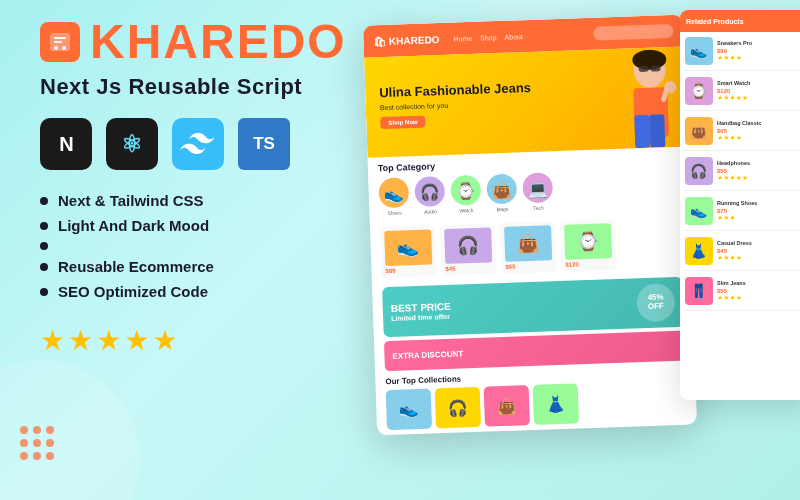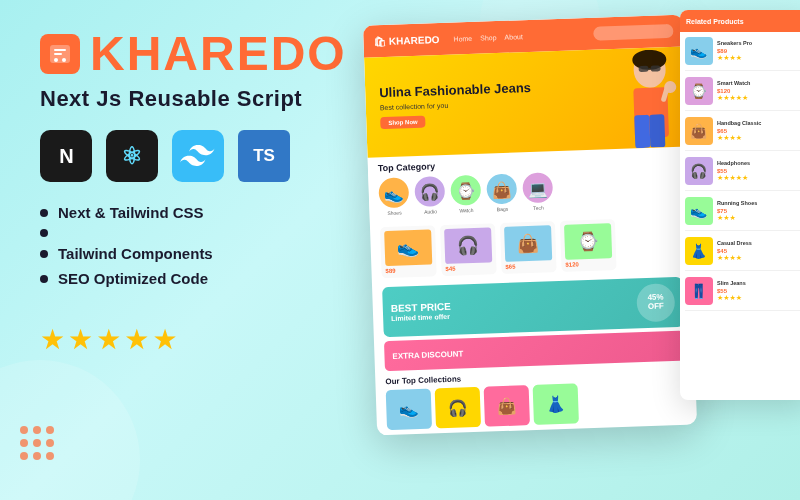--- a/index.html
+++ b/index.html
@@ -27,21 +27,21 @@
       border-radius: 50%;
       background: #ff6b35;
       opacity: 0.7;
       display: block;
     }
 
     
     .left-panel {
       position: absolute;
       left: 40px;
-      top: 30px;
+      top: 18px;
       width: 310px;
     }
 
     
     .logo-area {
       display: flex;
       align-items: center;
       gap: 10px;
       margin-bottom: 8px;
     }
@@ -100,21 +100,21 @@
       background: #3178c6;
       color: white;
       font-size: 18px;
       font-weight: 900;
       border-radius: 6px;
     }
 
     
     .feature-list {
       list-style: none;
-      margin-bottom: 36px;
+      margin-bottom: 24px;
     }
     .feature-list li {
       display: flex;
       align-items: center;
       gap: 10px;
       font-size: 15px;
       font-weight: 600;
       color: #1a1a2e;
       margin-bottom: 8px;
     }
@@ -457,24 +457,28 @@
     <div class="tech-icon tech-icon-ts" style="background:#3178c6; color:white; font-size:17px; font-weight:900; border-radius:6px;">TS</div>
   </div>
 
   <ul class="feature-list">
     <li>
       <div class="bullet"></div>
       <span>Next &amp; Tailwind CSS</span>
     </li>
     <li>
       <div class="bullet"></div>
+      <span>Light And Dark Mood</span>
     </li>
     <li>
       <div class="bullet"></div>
-      <span>Tailwind Components</span>
+    </li>
+    <li>
+      <div class="bullet"></div>
+      <span>Reusable Ecommerce</span>
     </li>
     <li>
       <div class="bullet"></div>
       <span>SEO Optimized Code</span>
     </li>
   </ul>
 
   <div class="stars-bottom">
     <span class="star-icon">★</span>
     <span class="star-icon">★</span>

